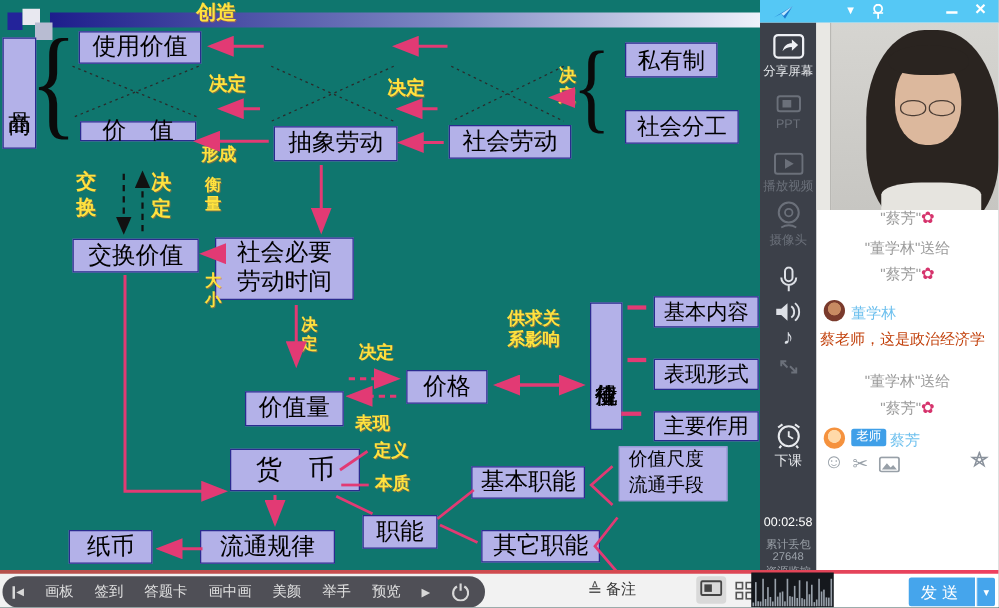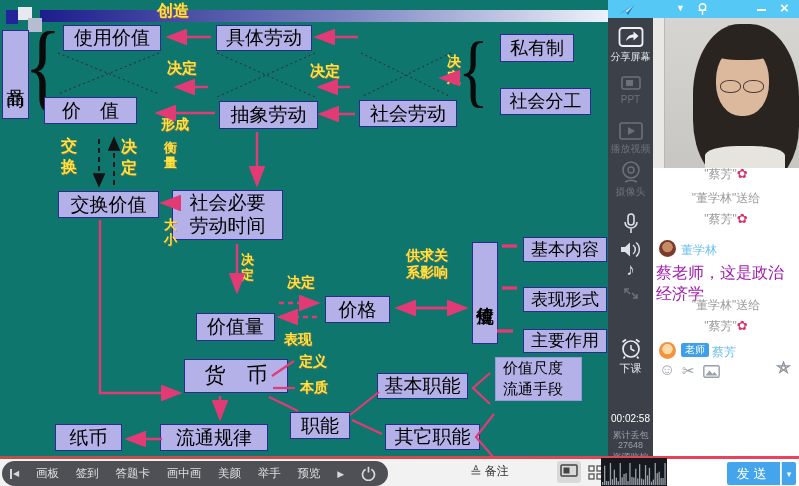--- a/index.html
+++ b/index.html
@@ -58,24 +58,23 @@
     <div class="abs" style="left:18px;top:7px;width:14px;height:13px;background:#e8e8f0;"></div>
     <div class="abs" style="left:28px;top:18px;width:14px;height:14px;background:#b8bcd2;"></div>
 
     <div class="ylabel" style="left:157px;top:2px;font-size:16px;">创造</div>
 
     <div class="brace" style="left:24px;top:16px;font-size:98px;line-height:100px;transform:scaleX(.8);">{</div>
     <div class="brace" style="left:458px;top:28px;font-size:80px;line-height:84px;transform:scaleX(.8);">{</div>
 
     <div class="box v" style="left:2px;top:30px;width:27px;height:89px;font-size:18px;">商品</div>
     <div class="box" style="left:63px;top:25px;width:98px;height:26px;">使用价值</div>
-    <div class="box" style="left:216px;top:25px;width:96px;height:26px;">具体劳动</div>
     <div class="box" style="left:500px;top:34px;width:74px;height:28px;font-size:18px;">私有制</div>
     <div class="box" style="left:500px;top:88px;width:91px;height:27px;font-size:18px;">社会分工</div>
-    <div class="box" style="left:44px;top:97px;width:93px;height:27px;">价　值</div>
+    <div class="box" style="left:64px;top:97px;width:93px;height:16px;">价　值</div>
     <div class="box" style="left:219px;top:101px;width:99px;height:28px;">抽象劳动</div>
     <div class="box" style="left:359px;top:100px;width:98px;height:27px;">社会劳动</div>
     <div class="box" style="left:58px;top:191px;width:101px;height:27px;">交换价值</div>
     <div class="box" style="left:172px;top:190px;width:111px;height:50px;line-height:1.2;">社会必要
 劳动时间</div>
     <div class="box" style="left:196px;top:297px;width:79px;height:28px;margin-top:16px;">价值量</div>
     <div class="box" style="left:325px;top:296px;width:65px;height:27px;">价格</div>
     <div class="box v" style="left:472px;top:242px;width:26px;height:102px;font-size:18px;">价值规律</div>
     <div class="box" style="left:523px;top:237px;width:84px;height:25px;font-size:17px;">基本内容</div>
     <div class="box" style="left:523px;top:287px;width:84px;height:25px;font-size:17px;">表现形式</div>
@@ -273,21 +272,21 @@
   <div class="gift" style="top:166px;">
     <span>"蔡芳"</span><span style="color:#d6336c;font-size:13px;">✿</span>
   </div>
   <div class="gift" style="top:190px;">"董学林"送给</div>
   <div class="gift" style="top:211px;">
     <span>"蔡芳"</span><span style="color:#d6336c;font-size:13px;">✿</span>
   </div>
 
   <div class="avatar" style="left:659px;top:240px;background:radial-gradient(circle at 50% 42%,#c88a62 38%,#7a3a2c 42%);"></div>
   <div class="abs uname" style="left:681px;top:242px;z-index:8;cursor:pointer;">董学林</div>
-  <div class="abs" style="left:656px;top:263px;color:#a21caf;font-size:16px;z-index:8;">蔡老师，这是政治经济学</div>
+  <div class="abs" style="left:656px;top:263px;color:#c2410c;font-size:12px;z-index:8;">蔡老师，这是政治经济学</div>
 
   <div class="gift" style="top:297px;">"董学林"送给</div>
   <div class="gift" style="top:318px;">
     <span>"蔡芳"</span><span style="color:#d6336c;font-size:13px;">✿</span>
   </div>
 
   <div class="avatar" style="left:659px;top:342px;background:radial-gradient(circle at 50% 42%,#ffd9a8 38%,#f5923e 42%);"></div>
   <div class="abs badge" style="left:681px;top:343px;z-index:8;">老师</div>
   <div class="abs uname" style="left:712px;top:344px;z-index:8;cursor:pointer;">蔡芳</div>
 

